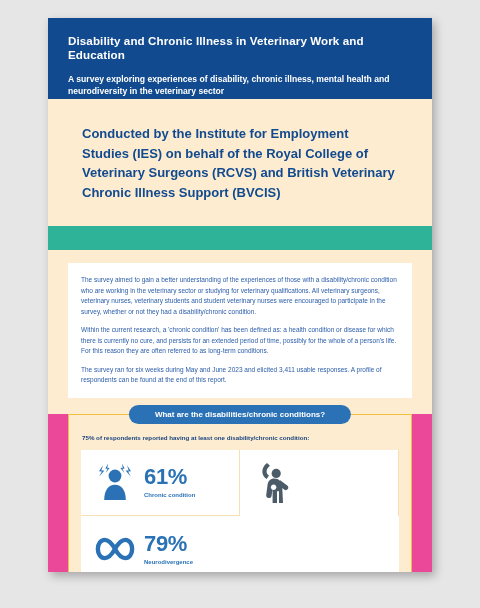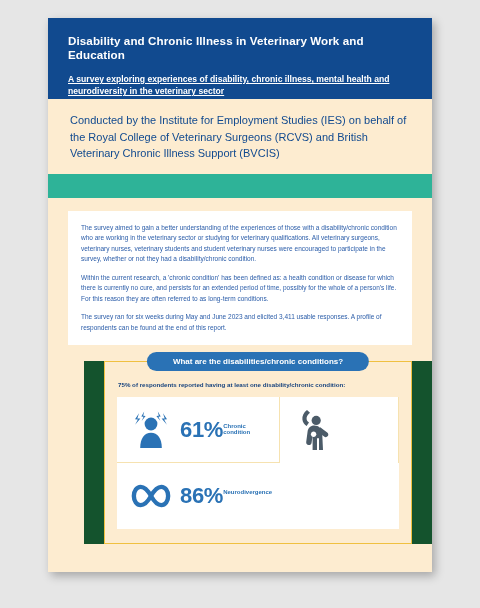--- a/index.html
+++ b/index.html
@@ -35,34 +35,33 @@
     line-height:1.25;
     letter-spacing:0.1px;
     margin:0 0 10px 0;
   }
   .hdr-sub{
     color:#ffffff;
     font-size:8.6px;
     font-weight:bold;
     line-height:1.42;
     margin:0;
-    text-decoration:underline;
   }
 
   
   .conducted{
     background:#fdecd0;
     padding:13px 22px 12px 22px;
   }
   .conducted-text{
     color:#114a8f;
-    font-size:11px;
-    font-weight:normal;
+    font-size:13px;
+    font-weight:bold;
     line-height:1.5;
-    margin:0;
+    margin:12px;
   }
 
   
   .teal-band{
     background:#2eb398;
     height:24px;
   }
 
   
   .intro-wrap{
@@ -76,24 +75,23 @@
   .intro-card p{
     color:#2a5ca8;
     font-size:6.5px;
     line-height:1.62;
     margin:0 0 8px 0;
   }
   .intro-card p:last-child{margin-bottom:0;}
 
   
   .stats-wrap{
-    background:#14532d;
+    background:#ec4899;
     padding:0 20px 0 20px;
     position:relative;
-    margin-left:36px;
   }
   .stats-box{
     border:1.6px solid #f0c040;
     background:#fdecd0;
     padding:17px 12px 14px 12px;
     position:relative;
   }
   .pill{
     position:absolute;
     top:-10px;
@@ -129,21 +127,21 @@
   }
   .cell.c-tl{border-right:1px solid #f6e2b0;border-bottom:1px solid #f6e2b0;}
   .cell.c-tr{border-bottom:1px solid #f6e2b0;}
   .cell.c-bl{border-right:1px solid #f6e2b0;}
   .icon-slot{
     width:40px;height:42px;
     flex:0 0 40px;
     display:flex;align-items:center;justify-content:center;
   }
   .icon-slot svg{display:block;}
-  .figs{display:flex;align-items:flex-start;}
+  .figs{display:flex;flex-direction:column;align-items:flex-start;}
   .pct{
     font-size:22px;
     font-weight:bold;
     line-height:1;
     letter-spacing:-0.3px;
   }
   .pct.blue{color:#2a72b5;}
   .pct.slate{color:#4b5b68;}
   .cap{
     font-size:6px;
@@ -229,21 +227,21 @@
           <div class="cell">
             <span class="icon-slot">
               <svg width="42" height="26" viewBox="0 0 42 26" aria-hidden="true">
                 <path fill="none" stroke="#2a72b5" stroke-width="4.6" stroke-linecap="round" d="M21 13 C17.4 6.6 13.8 3.4 10.2 3.4 C6.0 3.4 3.0 7.7 3.0 13
                      C3.0 18.3 6.0 22.6 10.2 22.6 C13.8 22.6 17.4 19.4 21 13
                      C24.6 6.6 28.2 3.4 31.8 3.4 C36.0 3.4 39.0 7.7 39.0 13
                      C39.0 18.3 36.0 22.6 31.8 22.6 C28.2 22.6 24.6 19.4 21 13 Z"></path>
               </svg>
             </span>
             <span class="figs">
-              <span class="pct blue">86%</span>
+              <span class="pct blue">79%</span>
               <span class="cap blue">Neurodivergence</span>
             </span>
           </div>
 
         </div>
       </div>
     </div>
 
     <div class="tail"></div>
 

